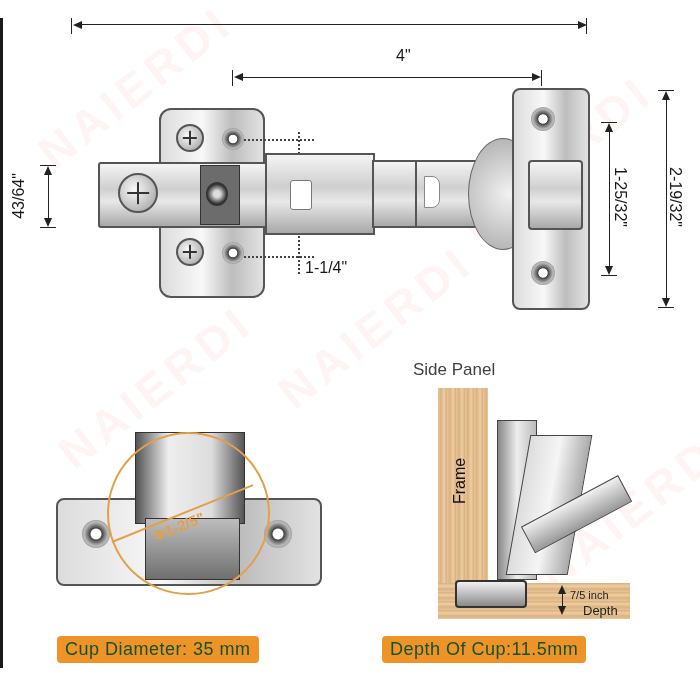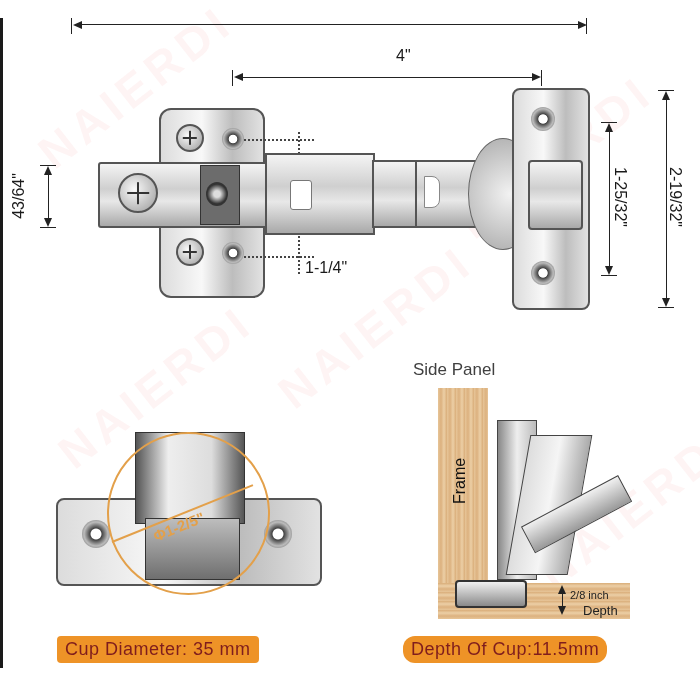--- a/index.html
+++ b/index.html
@@ -18,21 +18,21 @@
   .dotted-v { position: absolute; border-left: 2px dotted #444; width: 0; }
   .metal { background: linear-gradient(180deg, #f4f4f4 0%, #cfcfcf 40%, #e8e8e8 60%, #a9a9a9 100%); border: 2px solid #555; }
   .metal-h { background: linear-gradient(90deg, #dcdcdc 0%, #f8f8f8 40%, #bdbdbd 70%, #e2e2e2 100%); border: 2px solid #555; }
   .hole { position: absolute; border-radius: 50%; background: radial-gradient(circle, #fff 25%, #444 30%, #bbb 60%, #555 100%); }
   .screw { position: absolute; border-radius: 50%; background: radial-gradient(circle at 40% 40%, #fafafa, #9a9a9a); border: 2px solid #555; }
   .screw::before, .screw::after { content: ""; position: absolute; background: #333; left: 50%; top: 50%; }
   .screw::before { width: 60%; height: 2px; transform: translate(-50%,-50%); }
   .screw::after { width: 2px; height: 60%; transform: translate(-50%,-50%); }
   .wood { background: repeating-linear-gradient(90deg, #e7c598 0px, #dcb17f 3px, #eccfa6 6px, #d9ad79 9px); }
   .wood-h { background: repeating-linear-gradient(0deg, #e7c598 0px, #dcb17f 3px, #eccfa6 6px, #d9ad79 9px); }
-  .badge { position: absolute; background: #ee9327; color: #7f1d1d; font-size: 18px; border-radius: 4px; padding: 3px 8px; white-space: nowrap; letter-spacing: 0.5px; }
+  .badge { position: absolute; background: #ee9327; color: #14532d; font-size: 18px; border-radius: 4px; padding: 3px 8px; white-space: nowrap; letter-spacing: 0.5px; }
   .section-title { position: absolute; font-size: 17px; color: #404040; font-weight: normal; }
 </style>
 </head>
 <body>
 
 <div class="left-rule"></div>
 
 <div class="watermark" style="left:20px;top:60px;">NAIERDI</div>
 <div class="watermark" style="left:260px;top:300px;">NAIERDI</div>
 <div class="watermark" style="left:440px;top:130px;">NAIERDI</div>
@@ -133,16 +133,16 @@
   <div class="wood" style="position:absolute;left:438px;top:388px;width:50px;height:196px;"></div>
   <div style="position:absolute;left:437px;top:472px;font-size:16px;transform:rotate(-90deg);white-space:nowrap;">Frame</div>
   <div class="wood-h" style="position:absolute;left:438px;top:583px;width:192px;height:36px;"></div>
   <div style="position:absolute;left:497px;top:420px;width:40px;height:160px;background:linear-gradient(90deg,#888,#eee,#bbb);border:1px solid #444;"></div>
   <div style="position:absolute;left:518px;top:435px;width:62px;height:140px;background:linear-gradient(90deg,#ddd,#f5f5f5,#aaa);border:1px solid #444;transform:skewX(-10deg);"></div>
   <div style="position:absolute;left:528px;top:525px;width:110px;height:30px;background:linear-gradient(180deg,#f0f0f0,#999);border:1px solid #444;transform:rotate(-28deg);transform-origin:left center;"></div>
   <div style="position:absolute;left:455px;top:580px;width:72px;height:28px;background:linear-gradient(180deg,#f0f0f0,#8a8a8a);border:2px solid #333;border-radius:4px;"></div>
   <div class="arrow-u" style="left:558px;top:585px;"></div>
   <div class="dim-line" style="left:562px;top:593px;width:1px;height:14px;"></div>
   <div class="arrow-d" style="left:558px;top:606px;"></div>
-  <div style="position:absolute;left:570px;top:589px;font-size:11px;color:#222;white-space:nowrap;">2/8 inch</div>
+  <div style="position:absolute;left:570px;top:589px;font-size:11px;color:#222;white-space:nowrap;">7/5 inch</div>
   <div style="position:absolute;left:583px;top:603px;font-size:13px;color:#222;">Depth</div>
 </div>
-<div class="badge" style="left:403px;top:636px;border-radius:12px;">Depth Of Cup:11.5mm</div>
+<div class="badge" style="left:382px;top:636px;">Depth Of Cup:11.5mm</div>
 
 </body></html>

